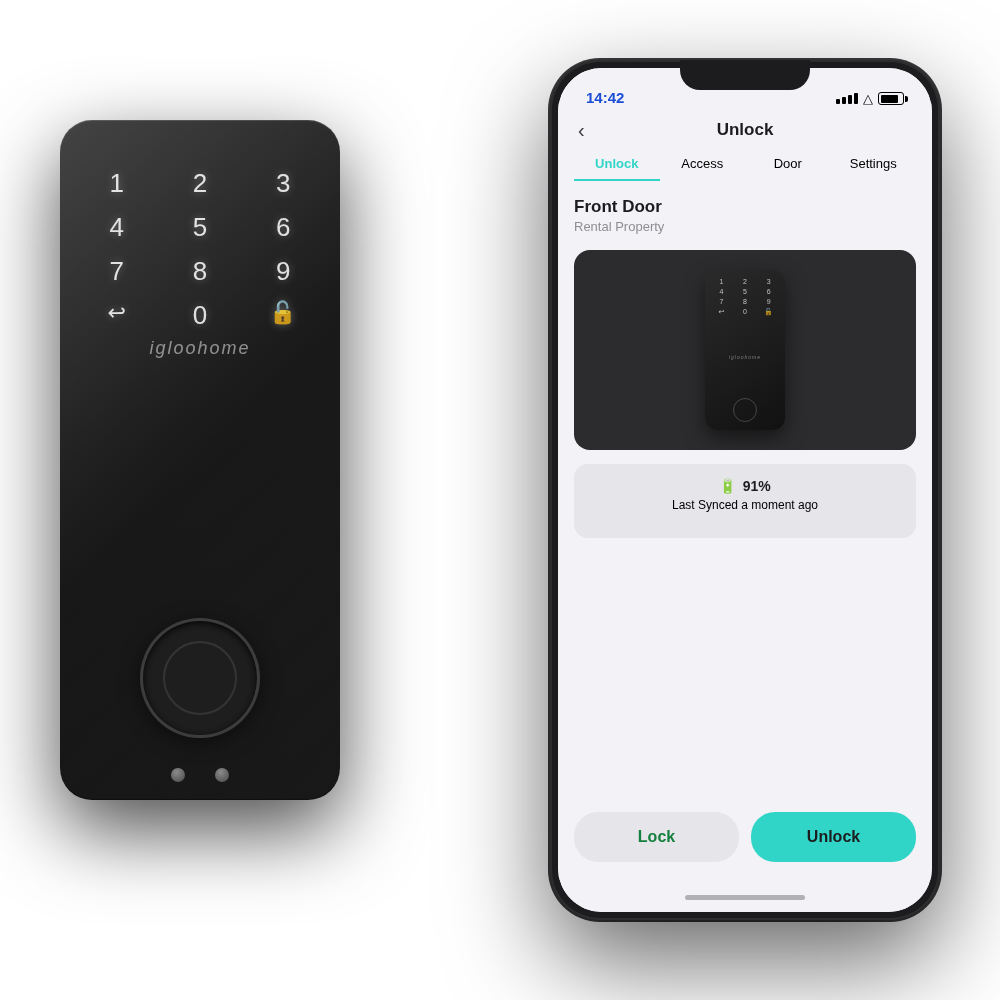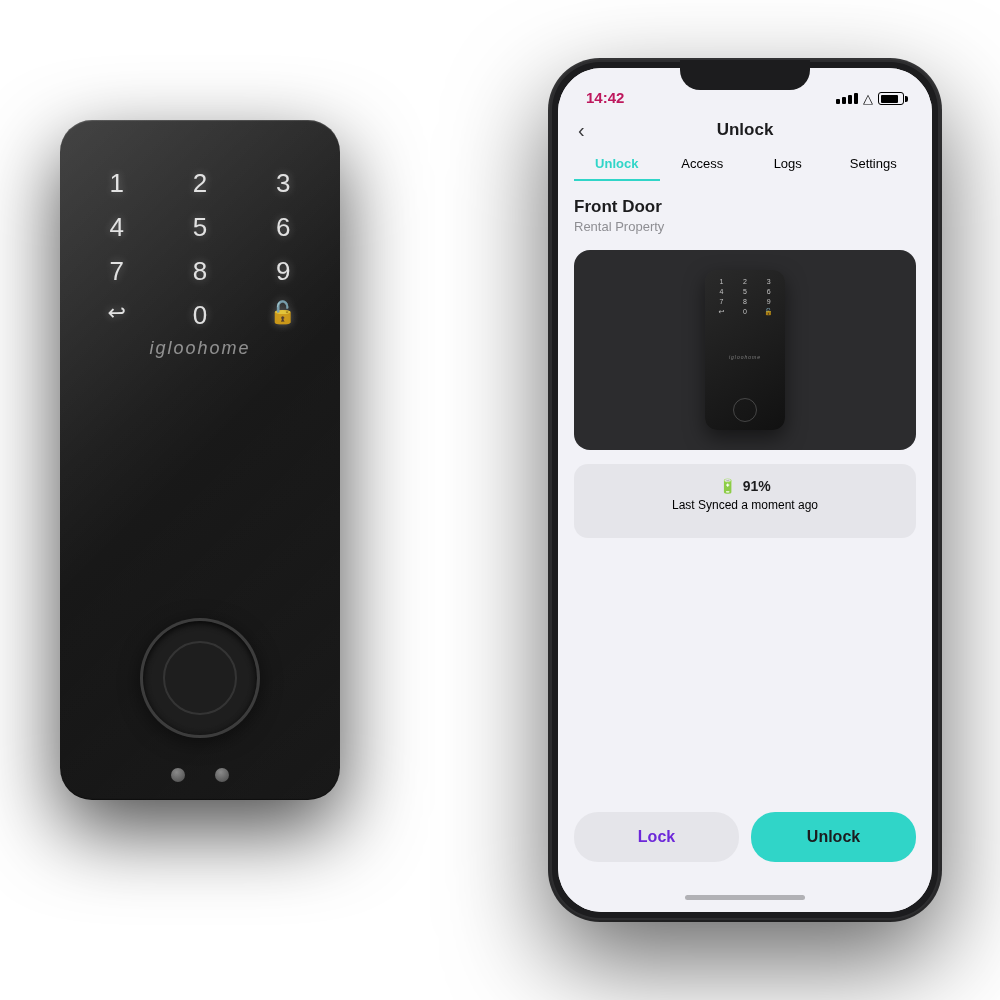--- a/index.html
+++ b/index.html
@@ -176,21 +176,21 @@
       display: flex;
       align-items: flex-end;
       justify-content: space-between;
       padding: 0 28px 6px;
       position: relative;
     }
 
     .status-time {
       font-size: 15px;
       font-weight: 600;
-      color: #be185d;
+      color: #1d4ed8;
     }
 
     .status-icons {
       display: flex;
       align-items: center;
       gap: 5px;
     }
 
     .signal-bars {
       display: flex;
@@ -423,21 +423,21 @@
     }
 
     .btn-lock {
       flex: 1;
       background: #e5e5ea;
       border: none;
       border-radius: 24px;
       padding: 16px;
       font-size: 16px;
       font-weight: 600;
-      color: #6d28d9;
+      color: #15803d;
       cursor: pointer;
     }
 
     .btn-unlock {
       flex: 1;
       background: #30d5c8;
       border: none;
       border-radius: 24px;
       padding: 16px;
       font-size: 16px;
@@ -514,21 +514,21 @@
       </div>
 
       <div class="app-header">
         <span class="back-arrow">‹</span>
         <span class="header-title">Unlock</span>
       </div>
 
       <div class="tabs-row">
         <div class="tab active">Unlock</div>
         <div class="tab">Access</div>
-        <div class="tab">Logs</div>
+        <div class="tab">Door</div>
         <div class="tab">Settings</div>
       </div>
 
       <div class="app-content">
 
         <div class="device-name-section">
           <div class="device-name">Front Door</div>
           <div class="device-subtitle">Rental Property</div>
         </div>
 

